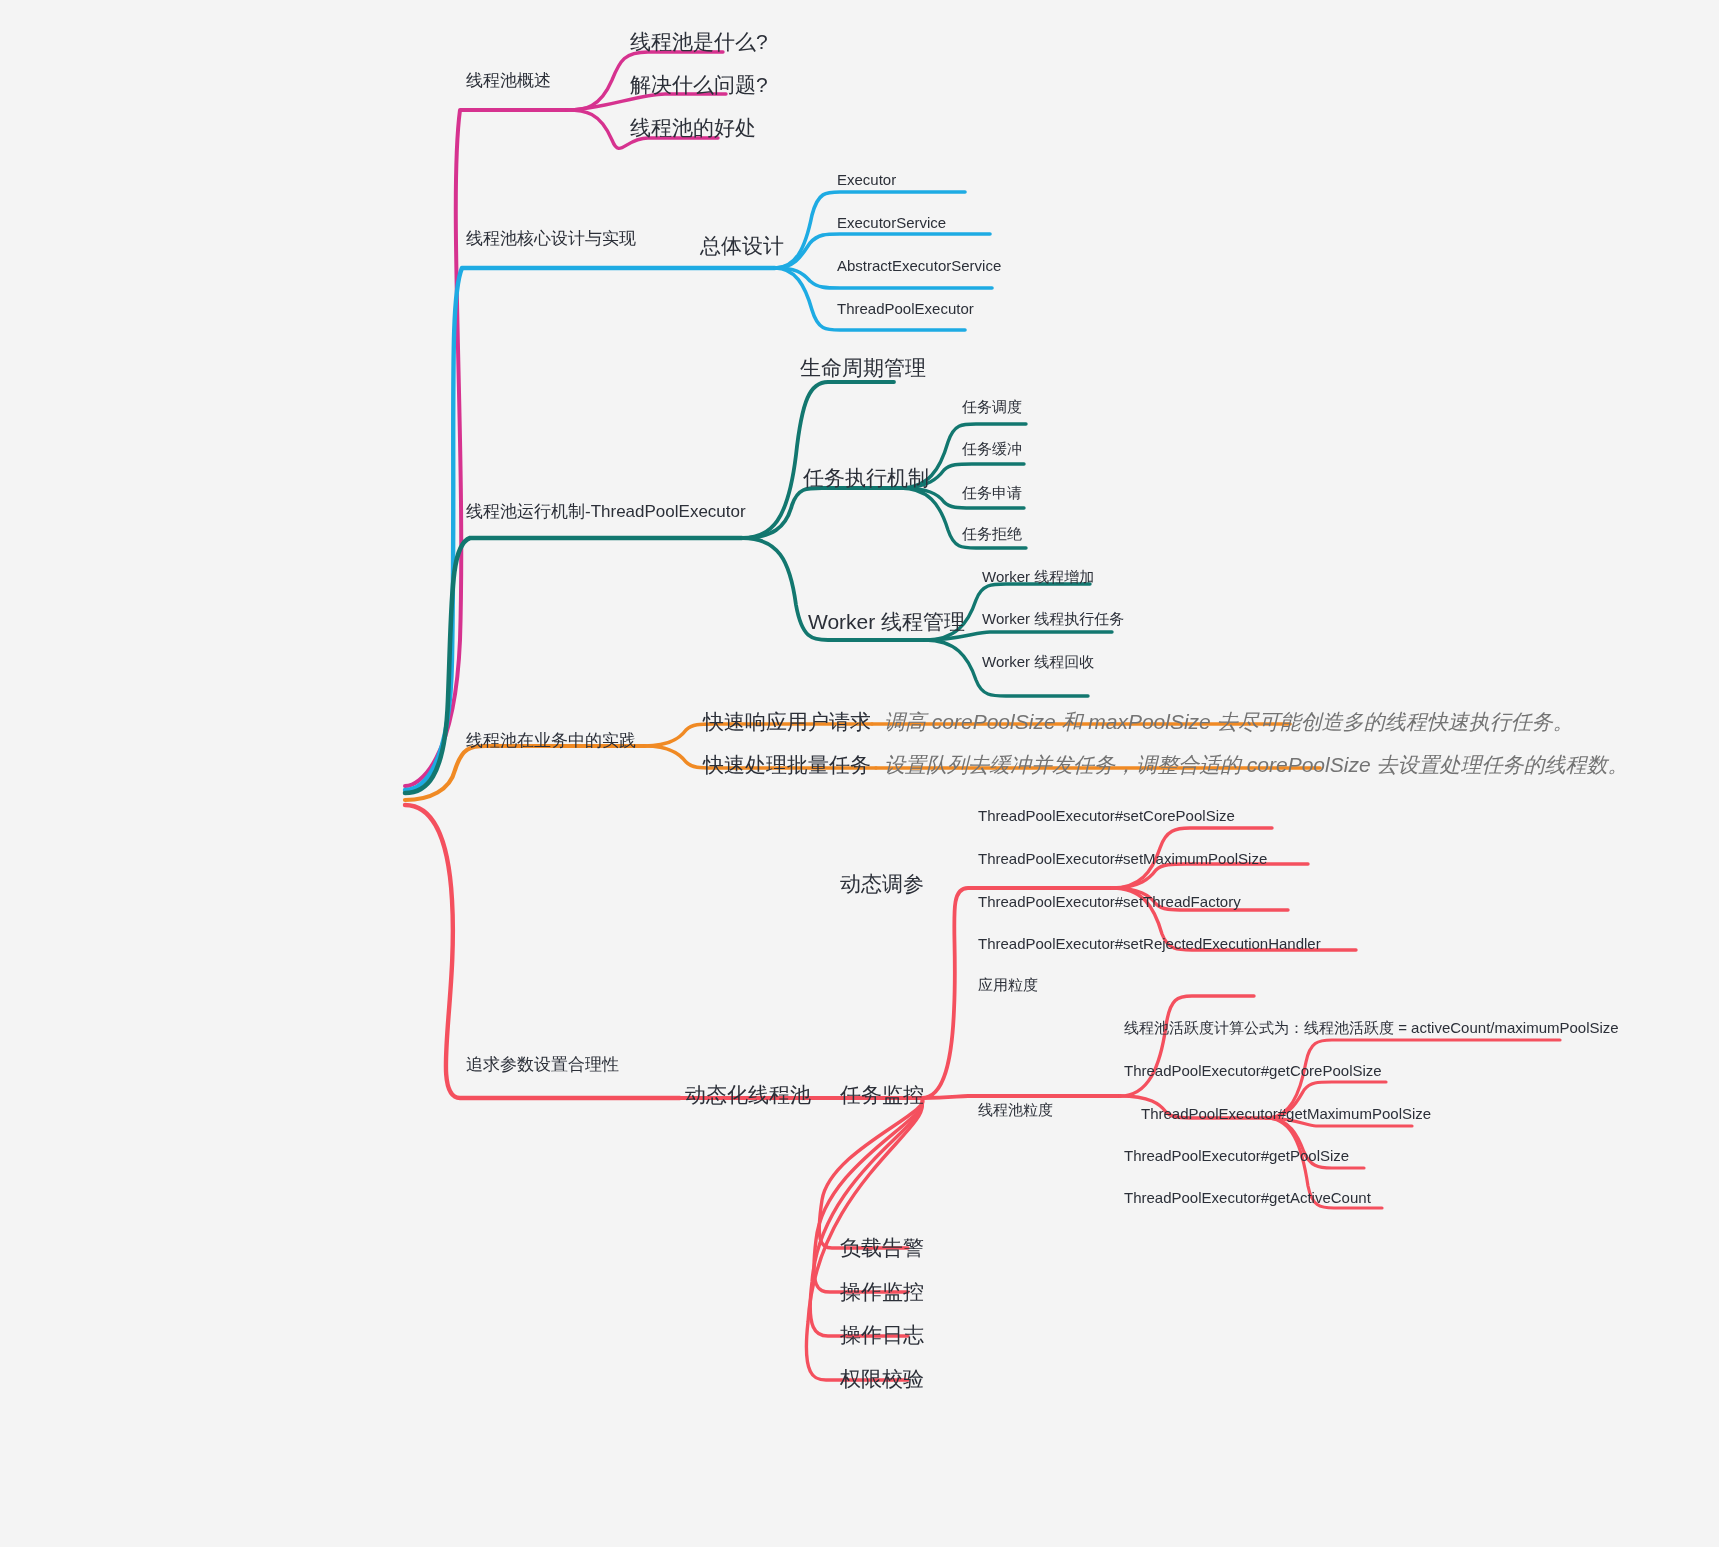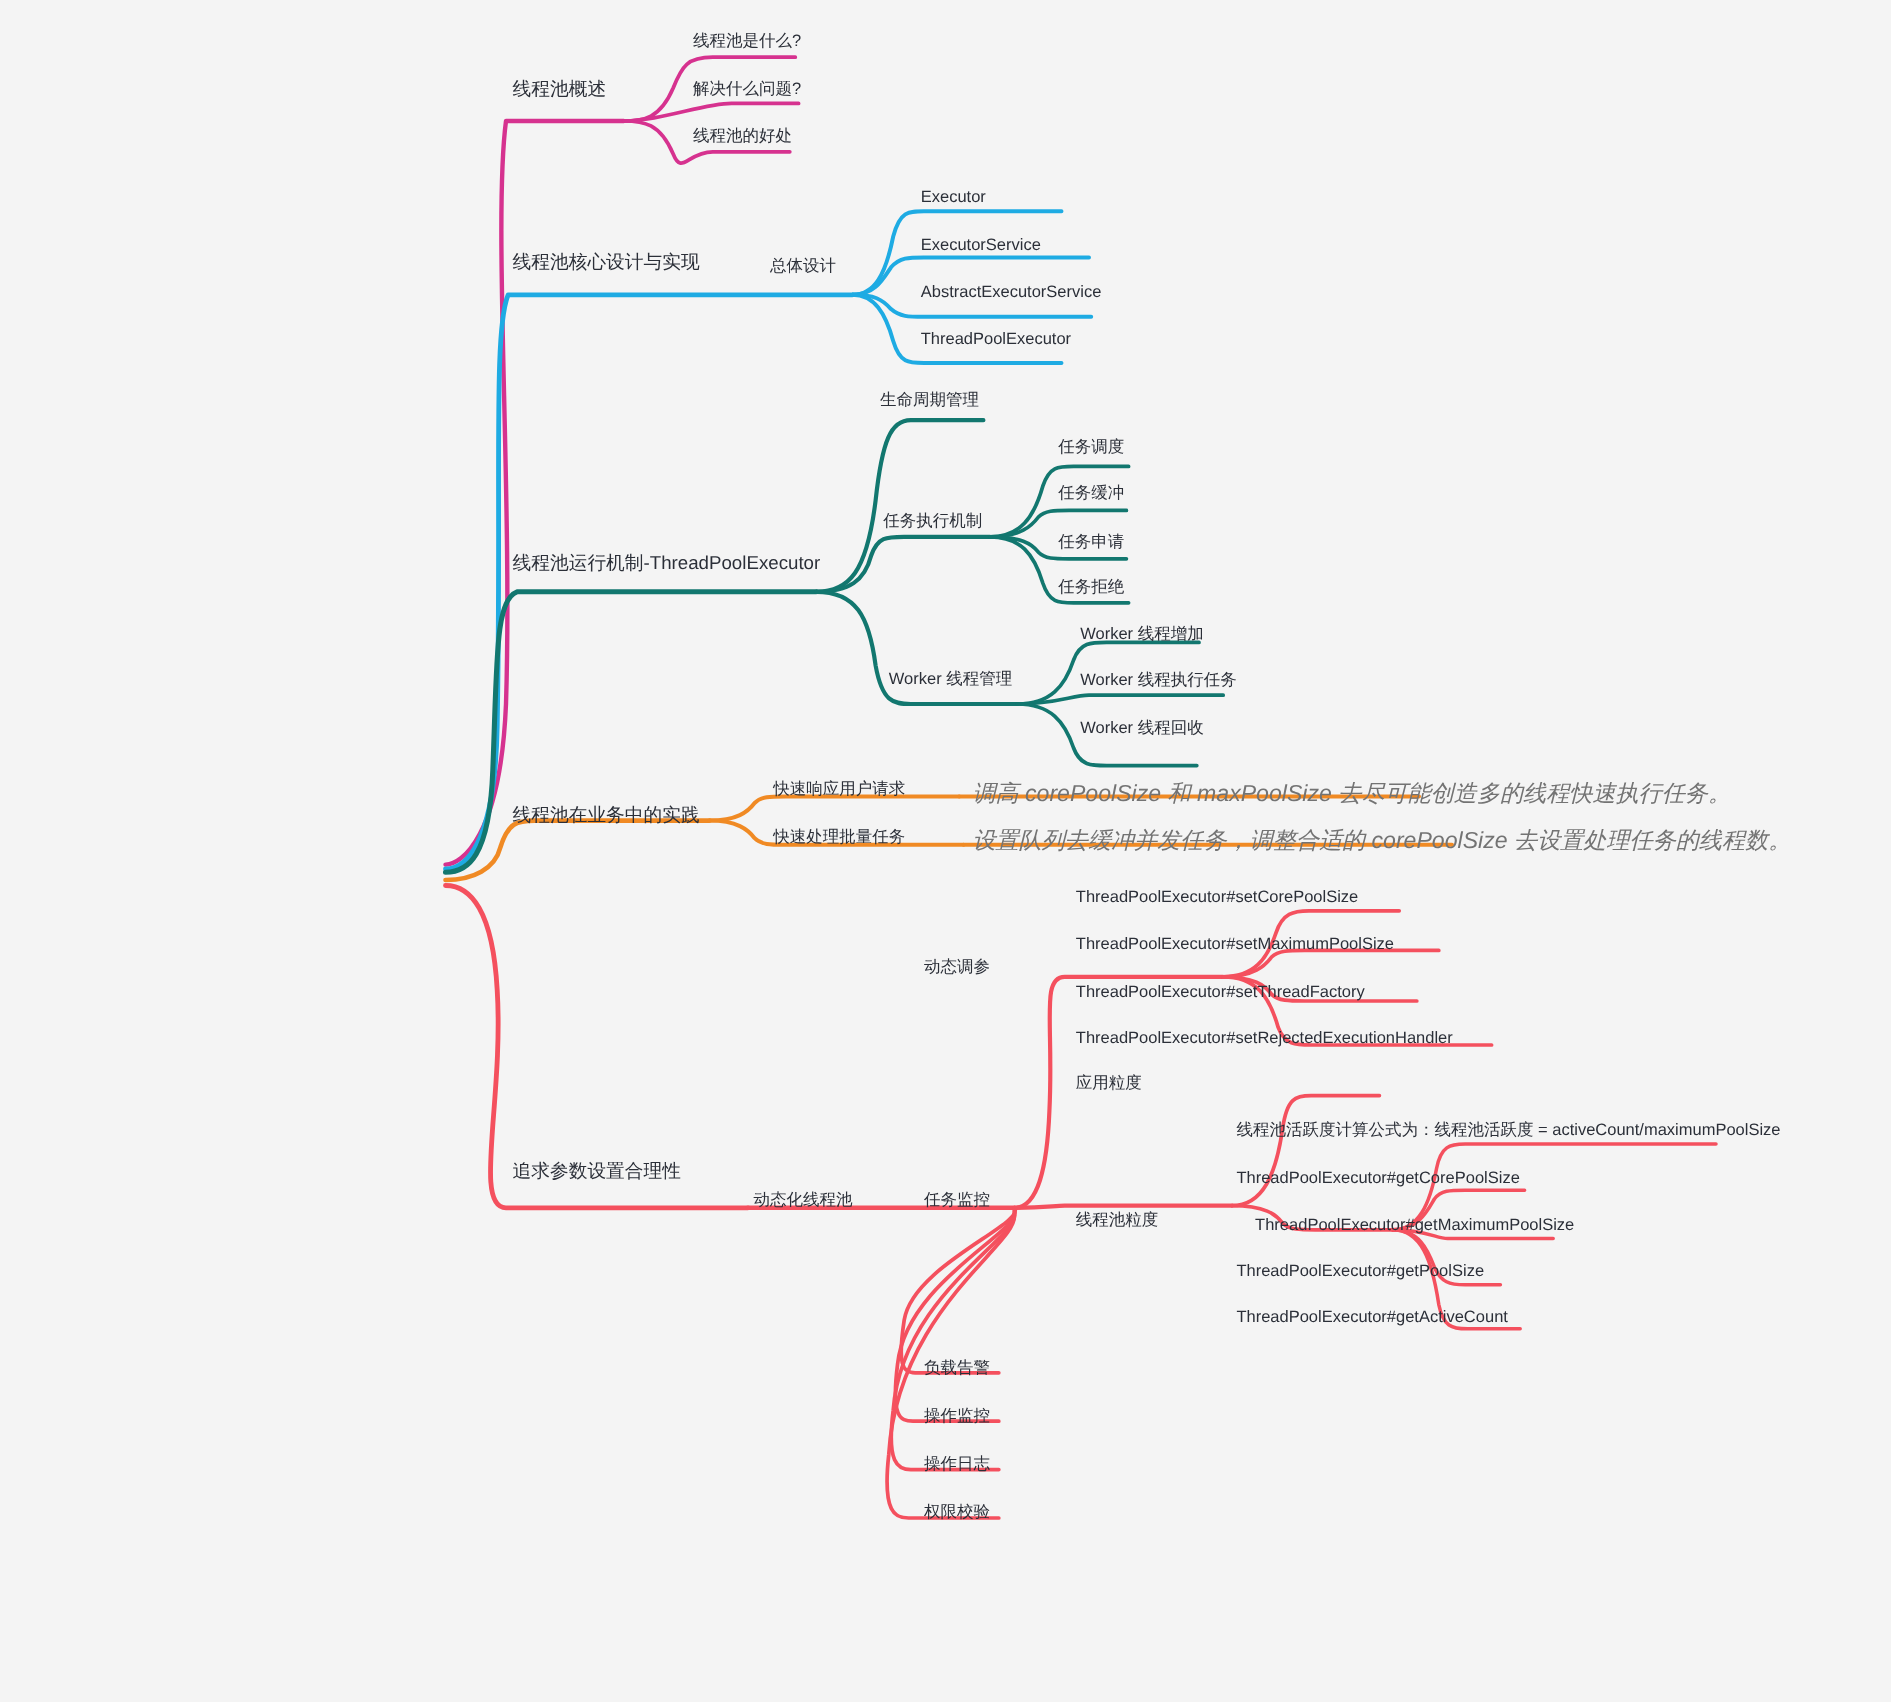--- a/index.html
+++ b/index.html
@@ -20,21 +20,21 @@
   .root{
     background:#ffffff;
     border-radius:10px;
     box-shadow:0 1px 3px rgba(0,0,0,.10);
     font-size:30px;
     color:#2f3640;
     padding:16px 30px;
     left:33px;top:757px;
   }
   .lvl1{font-size:17px;color:#2b2f38;}
-  .lvl2{font-size:15px;color:#2b2f38;}
+  .lvl2{font-size:21px;color:#2b2f38;}
   .lvl3{font-size:15px;color:#2b2f38;}
   .lvl4{font-size:15px;color:#2b2f38;}
   .note{font-size:21px;color:#737373;font-style:italic;}
 </style>
 </head>
 <body>
 
 <div id="canvas">
 
   <svg class="links" viewBox="0 0 1719 1547">

